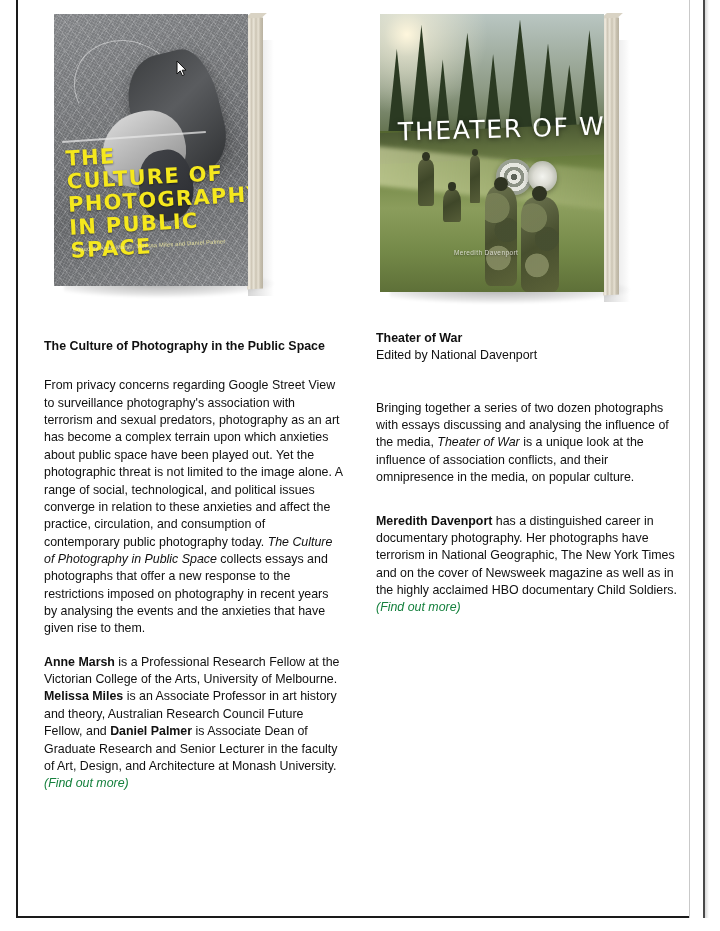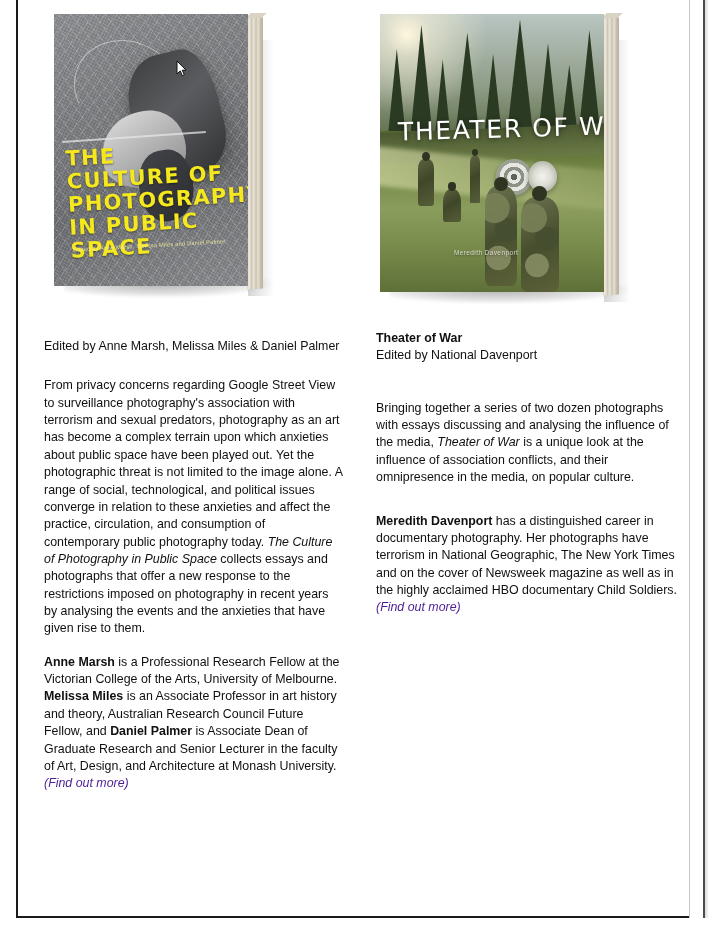--- a/index.html
+++ b/index.html
@@ -357,21 +357,21 @@
     margin: 0;
     font-size: 12.4px;
     line-height: 1.40;
   }
   .gap-lg { height: 22px; }
   .gap-md { height: 16px; }
   .gap-sm { height: 13px; }
   em, .ital { font-style: italic; }
   strong, .bold { font-weight: bold; }
   .findout {
-    color: #4c1d95;
+    color: #15803d;
     font-style: italic;
     font-size: 12.4px;
     line-height: 1.40;
     margin: 0;
     cursor: pointer;
   }
   .head-offset-left  { padding-top: 8px; }
   .head-offset-right { padding-top: 14px; }
 </style>
 </head>
@@ -410,21 +410,21 @@
 
                 <svg class="cursor-arrow" viewBox="0 0 11 17">
                   <path d="M1 1 L1 14 L4.2 10.9 L6.3 15.6 L8.3 14.7 L6.2 10.2 L10 10.1 Z" fill="#ffffff" stroke="#111111" stroke-width="1"></path>
                 </svg>
               </div>
             </div>
           </div>
         </div>
 
         <div class="textcol head-offset-left">
-          <div class="bk-editor">Edited by Anne Marsh, Melissa Miles &amp; Daniel Palmer</div>
+          <div class="bk-title">The Culture of Photography in the Public Space</div>
 
           <div class="gap-lg"></div>
 
           <p class="para"><span>From privacy concerns regarding Google Street View to surveillance photography's association with terrorism and sexual predators, photography as an art has become a complex terrain upon which anxieties about public space have been played out. Yet the photographic threat is not limited to the image alone. A range of social, technological, and political issues converge in relation to these anxieties and affect the practice, circulation, and consumption of contemporary public photography today. </span><em class="ital">The Culture of Photography in Public Space</em><span> collects essays and photographs that offer a new response to the restrictions imposed on photography in recent years by analysing the events and the anxieties that have given rise to them.</span></p>
 
           <div class="gap-md"></div>
 
           <p class="para"><strong class="bold">Anne Marsh</strong><span> is a Professional Research Fellow at the Victorian College of the Arts, University of Melbourne. </span><strong class="bold">Melissa Miles</strong><span> is an Associate Professor in art history and theory, Australian Research Council Future Fellow, and </span><strong class="bold">Daniel Palmer</strong><span> is Associate Dean of Graduate Research and Senior Lecturer in the faculty of Art, Design, and Architecture at Monash University.</span></p>
 
           <p class="findout">(Find out more)</p>

